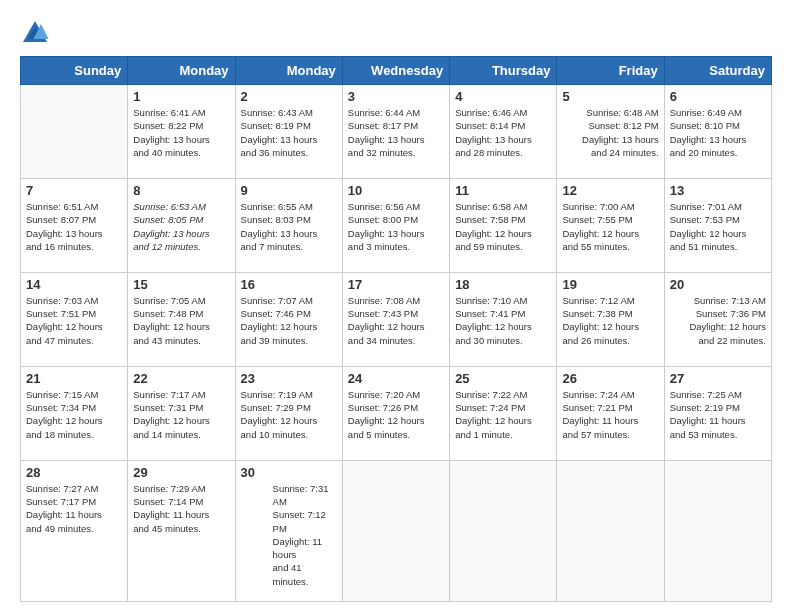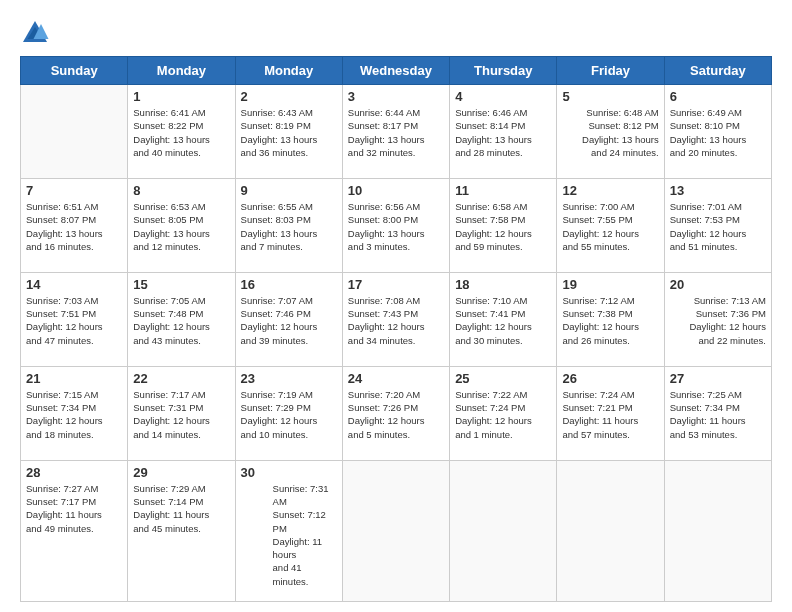--- a/index.html
+++ b/index.html
@@ -55,21 +55,21 @@
     .calendar {
       flex: 1;
       border: 1px solid #ccc;
       border-collapse: collapse;
       width: 100%;
       table-layout: fixed;
     }
     .calendar th {
       background: #2a6db5;
       color: #fff;
-      text-align: center;
+      text-align: right;
       padding: 6px 6px;
       font-size: 13px;
       font-weight: bold;
       border: 1px solid #1d5a9a;
     }
     .calendar td {
       vertical-align: top;
       border: 1px solid #ccc;
       padding: 4px 5px;
       font-size: 10px;
@@ -179,21 +179,21 @@
         <tr>
           <td>
             <span class="day-number">7</span>
             <div class="day-info" style="white-space: pre-line;">Sunrise: 6:51 AM
 Sunset: 8:07 PM
 Daylight: 13 hours
 and 16 minutes.</div>
           </td>
           <td>
             <span class="day-number">8</span>
-            <div class="day-info" style="white-space: pre-line;">Sunrise: 6:53 AM
+            <div class="day-info" style="white-space: pre-line; font-style: italic;">Sunrise: 6:53 AM
 Sunset: 8:05 PM
 Daylight: 13 hours
 and 12 minutes.</div>
           </td>
           <td>
             <span class="day-number">9</span>
             <div class="day-info" style="white-space: pre-line;">Sunrise: 6:55 AM
 Sunset: 8:03 PM
 Daylight: 13 hours
 and 7 minutes.</div>
@@ -317,21 +317,21 @@
           <td>
             <span class="day-number">26</span>
             <div class="day-info" style="white-space: pre-line;">Sunrise: 7:24 AM
 Sunset: 7:21 PM
 Daylight: 11 hours
 and 57 minutes.</div>
           </td>
           <td>
             <span class="day-number">27</span>
             <div class="day-info" style="white-space: pre-line;">Sunrise: 7:25 AM
-Sunset: 7:34 PM
+Sunset: 2:19 PM
 Daylight: 11 hours
 and 53 minutes.</div>
           </td>
         </tr>
         <tr class="last-row">
           <td>
             <span class="day-number">28</span>
             <div class="day-info" style="white-space: pre-line;">Sunrise: 7:27 AM
 Sunset: 7:17 PM
 Daylight: 11 hours

